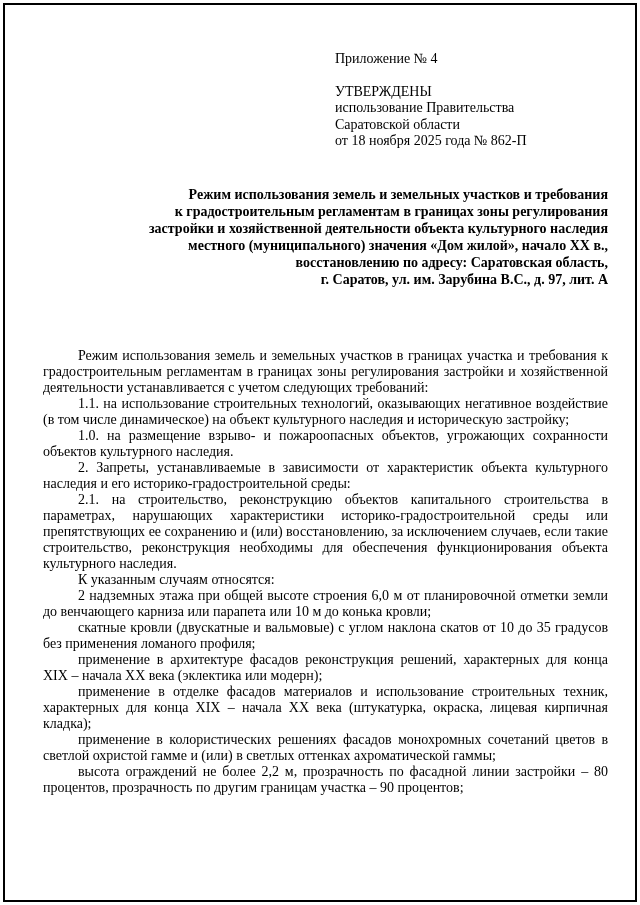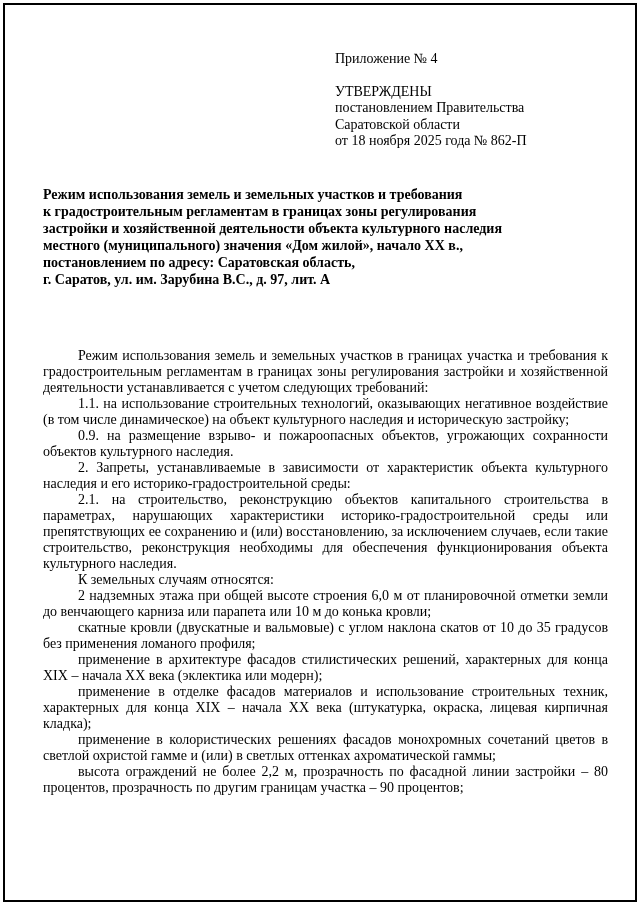--- a/index.html
+++ b/index.html
@@ -28,21 +28,21 @@
       margin-left: 292px;
       font-size: 14px;
       line-height: 16.5px;
     }
     .annex {
       margin-bottom: 16px;
     }
     .doc-title {
       margin-top: 36px;
       font-weight: bold;
-      text-align: left;
+      text-align: right;
       font-size: 14px;
       line-height: 17px;
     }
     .doc-body {
       margin-top: 60px;
       font-size: 14px;
       line-height: 16px;
       text-align: justify;
     }
     .doc-body p {
@@ -52,42 +52,42 @@
     }
   </style>
 </head>
 <body>
 
 <div class="page">
 
   <div class="approval-block">
     <div class="annex">Приложение № 4</div>
     <div>УТВЕРЖДЕНЫ</div>
-    <div>постановлением Правительства</div>
+    <div>использование Правительства</div>
     <div>Саратовской области</div>
     <div>от 18 ноября 2025 года № 862-П</div>
   </div>
 
   <div class="doc-title">
     <div>Режим использования земель и земельных участков и требования</div>
     <div>к градостроительным регламентам в границах зоны регулирования</div>
     <div>застройки и хозяйственной деятельности объекта культурного наследия</div>
     <div>местного (муниципального) значения «Дом жилой», начало XX в.,</div>
-    <div>постановлением по адресу: Саратовская область,</div>
+    <div>восстановлению по адресу: Саратовская область,</div>
     <div>г. Саратов, ул. им. Зарубина В.С., д. 97, лит. А</div>
   </div>
 
   <div class="doc-body">
     <p>Режим использования земель и земельных участков в границах участка и требования к градостроительным регламентам в границах зоны регулирования застройки и хозяйственной деятельности устанавливается с учетом следующих требований:</p>
     <p>1.1. на использование строительных технологий, оказывающих негативное воздействие (в том числе динамическое) на объект культурного наследия и историческую застройку;</p>
-    <p>0.9. на размещение взрыво- и пожароопасных объектов, угрожающих сохранности объектов культурного наследия.</p>
+    <p>1.0. на размещение взрыво- и пожароопасных объектов, угрожающих сохранности объектов культурного наследия.</p>
     <p>2. Запреты, устанавливаемые в зависимости от характеристик объекта культурного наследия и его историко-градостроительной среды:</p>
     <p>2.1. на строительство, реконструкцию объектов капитального строительства в параметрах, нарушающих характеристики историко-градостроительной среды или препятствующих ее сохранению и (или) восстановлению, за исключением случаев, если такие строительство, реконструкция необходимы для обеспечения функционирования объекта культурного наследия.</p>
-    <p>К земельных случаям относятся:</p>
+    <p>К указанным случаям относятся:</p>
     <p>2 надземных этажа при общей высоте строения 6,0 м от планировочной отметки земли до венчающего карниза или парапета или 10 м до конька кровли;</p>
     <p>скатные кровли (двускатные и вальмовые) с углом наклона скатов от 10 до 35 градусов без применения ломаного профиля;</p>
-    <p>применение в архитектуре фасадов стилистических решений, характерных для конца XIX – начала XX века (эклектика или модерн);</p>
+    <p>применение в архитектуре фасадов реконструкция решений, характерных для конца XIX – начала XX века (эклектика или модерн);</p>
     <p>применение в отделке фасадов материалов и использование строительных техник, характерных для конца XIX – начала XX века (штукатурка, окраска, лицевая кирпичная кладка);</p>
     <p>применение в колористических решениях фасадов монохромных сочетаний цветов в светлой охристой гамме и (или) в светлых оттенках ахроматической гаммы;</p>
     <p>высота ограждений не более 2,2 м, прозрачность по фасадной линии застройки – 80 процентов, прозрачность по другим границам участка – 90 процентов;</p>
   </div>
 
 </div>
 
 </body></html>

